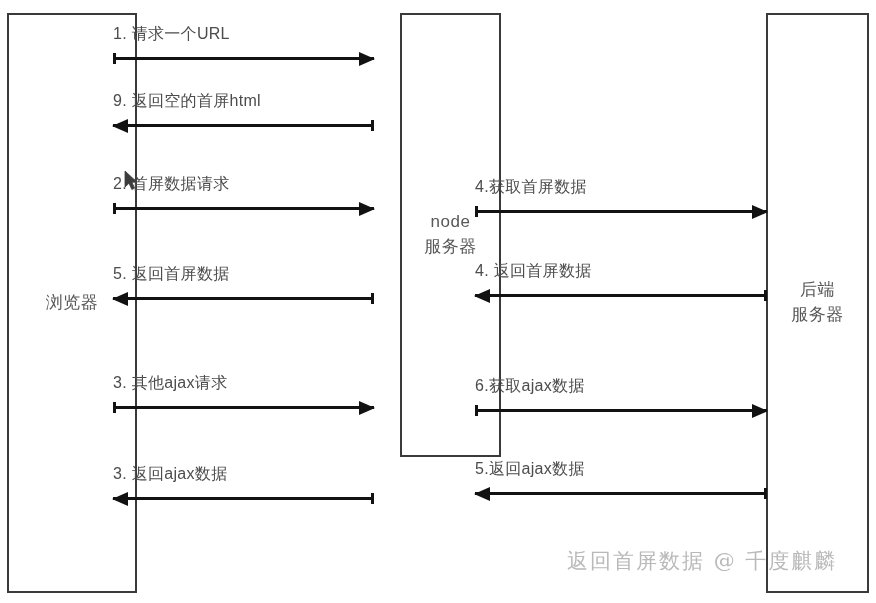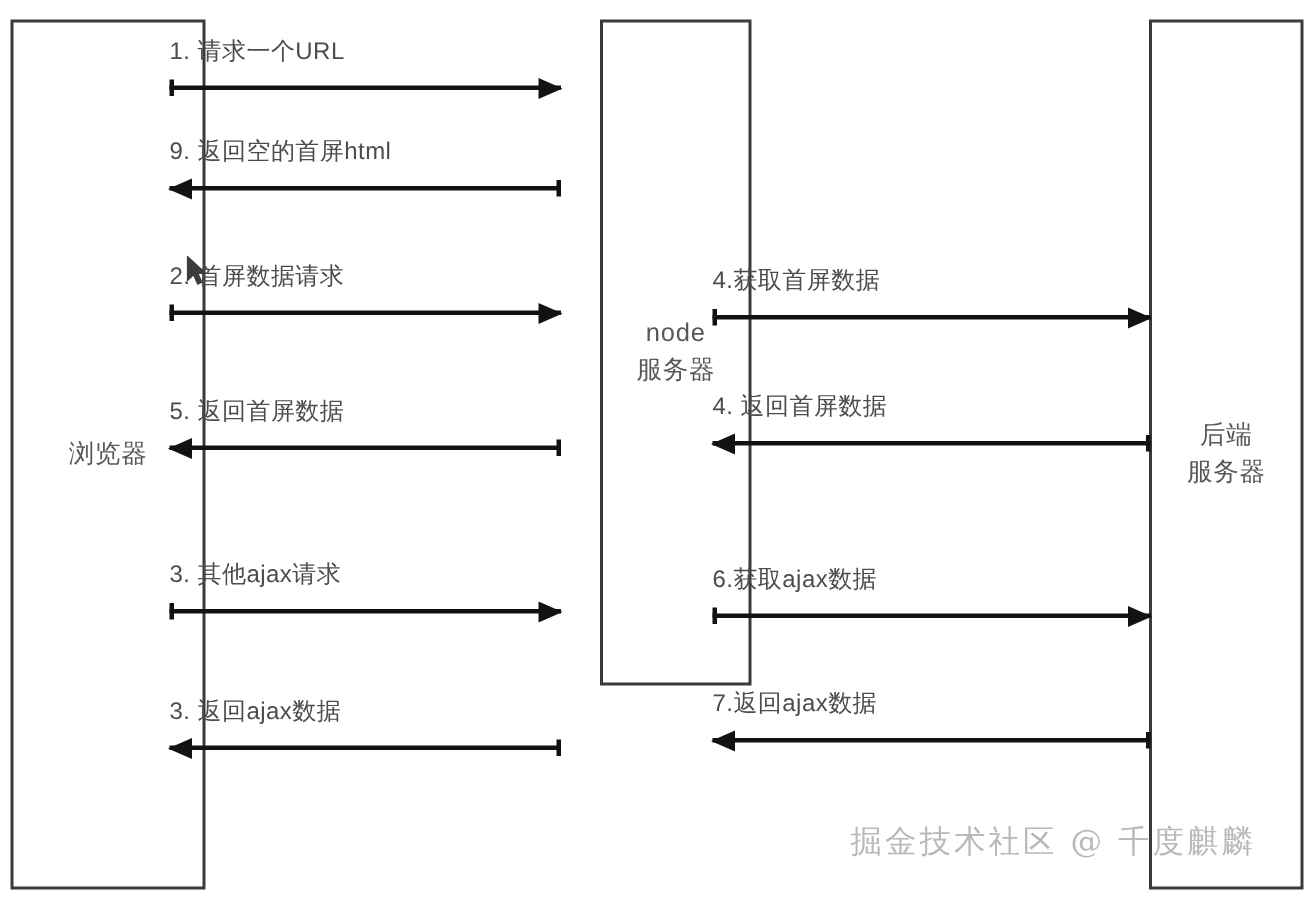--- a/index.html
+++ b/index.html
@@ -181,27 +181,27 @@
   </div>
 
   <div class="msg to-right" style="left:475px; width:292px; top:409px;">
     <span class="msg-label">6.获取ajax数据</span>
     <span class="shaft"></span>
     <span class="tail-cap"></span>
     <span class="head"></span>
   </div>
 
   <div class="msg to-left" style="left:475px; width:292px; top:492px;">
-    <span class="msg-label">7.返回ajax数据</span>
+    <span class="msg-label">5.返回ajax数据</span>
     <span class="shaft"></span>
     <span class="tail-cap"></span>
     <span class="head"></span>
   </div>
 
   <div class="cursor" style="left:124px; top:170px;">
     <svg width="16" height="22" viewBox="0 0 16 22" xmlns="http://www.w3.org/2000/svg">
       <path d="M1 1 L1 17 L5 13.2 L7.8 19.5 L10.6 18.2 L7.9 12.2 L13 12.2 Z" fill="#3c3c3c" stroke="#3c3c3c" stroke-width="0.8" stroke-linejoin="round"></path>
     </svg>
   </div>
 
-  <div class="watermark" style="left:567px; top:547px;">掘金技术社区 @ 千度麒麟</div>
+  <div class="watermark" style="left:567px; top:547px;">返回首屏数据 @ 千度麒麟</div>
 
 </div>
 
 </body></html>

